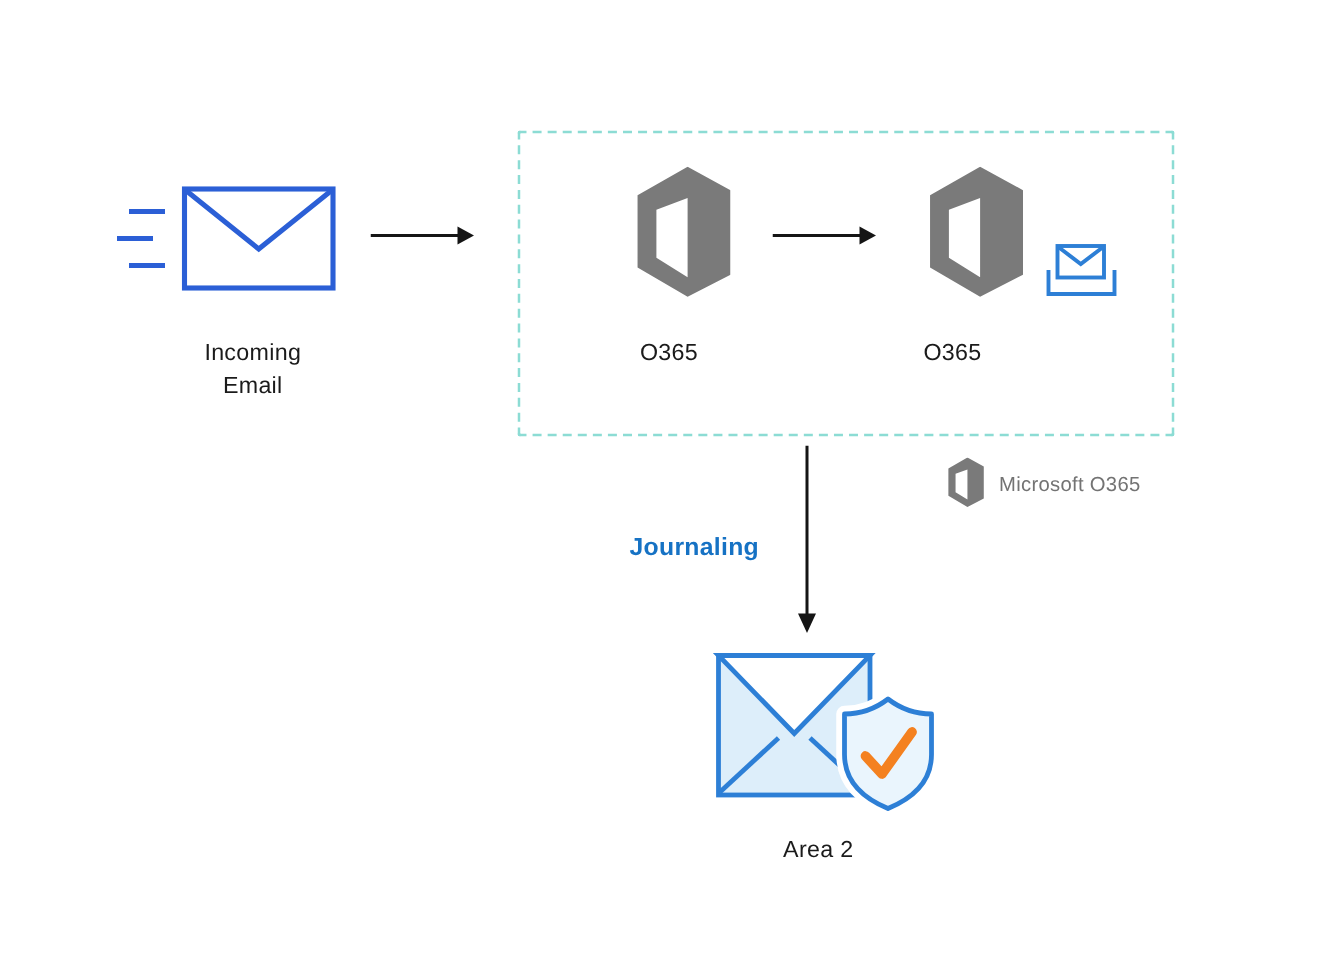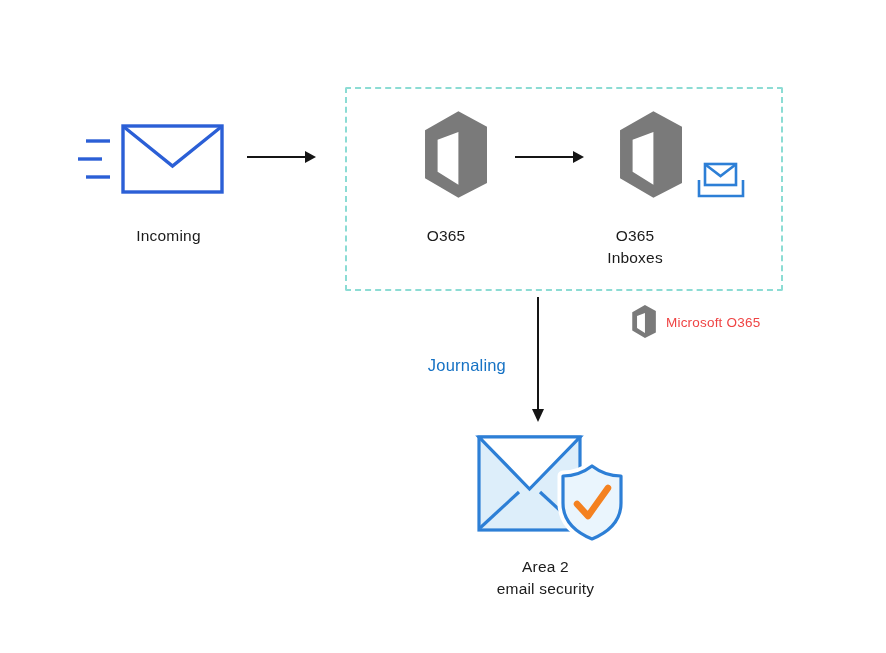--- a/index.html
+++ b/index.html
@@ -31,30 +31,30 @@
     text-align:center;
     letter-spacing:.2px;
   }
   .dashed-box{
     left:345px;top:87px;width:438px;height:204px;
     border:2px dashed var(--dashed-teal);
     border-radius:2px;
     box-sizing:border-box;
   }
   .legend-text{
-    color:#ef4444;
+    color:#737373;
     font-size:13.5px;
     letter-spacing:.2px;
   }
   .journaling{
     left:370px;top:356px;width:136px;
     text-align:right;
     color:var(--journaling-blue);
     font-size:16.5px;
-    font-weight:400;
+    font-weight:700;
     letter-spacing:.2px;
   }
 </style>
 </head>
 <body>
 
 <div class="stage">
 
   <div class="abs" style="left:76px;top:122px;">
     <svg width="150" height="76" viewBox="0 0 150 76">
@@ -62,20 +62,21 @@
         <line x1="10" y1="19" x2="34" y2="19"></line>
         <line x1="2" y1="37" x2="26" y2="37"></line>
         <line x1="10" y1="55" x2="34" y2="55"></line>
         <rect x="47" y="4" width="99" height="66" fill="#ffffff"></rect>
         <polyline points="48,5 96.5,44 145,5"></polyline>
       </g>
     </svg>
   </div>
   <div class="abs label" style="left:96px;top:225px;width:145px;">
     <div>Incoming</div>
+    <div>Email</div>
   </div>
 
   <div class="abs" style="left:247px;top:148px;">
     <svg width="70" height="18" viewBox="0 0 70 18">
       <line x1="0" y1="9" x2="60" y2="9" style="stroke:var(--arrow-color)" stroke-width="2"></line>
       <polygon points="58,3 69,9 58,15" style="fill:var(--arrow-color)"></polygon>
     </svg>
   </div>
 
   <div class="abs dashed-box"></div>
@@ -105,21 +106,20 @@
     <svg width="48" height="38" viewBox="0 0 48 38">
       <g style="stroke:var(--area1-blue)" stroke-width="2.6" fill="none">
         <path d="M2 19 L2 35 L46 35 L46 19"></path>
         <rect x="8" y="3" width="31" height="21" fill="#ffffff"></rect>
         <polyline points="9,4 23.5,15 38,4"></polyline>
       </g>
     </svg>
   </div>
   <div class="abs label" style="left:580px;top:225px;width:110px;">
     <div>O365</div>
-    <div>Inboxes</div>
   </div>
 
   <div class="abs" style="left:626px;top:305px;">
     <svg width="30" height="33" viewBox="0 0 90 100">
       <path fill-rule="evenodd" style="fill:var(--office-gray)" d="M57 0 L90 18 L90 83 L57 100 L18.5 77.5 L18.5 22 Z M57 24 L33 33 L33 70 L57 85 Z"></path>
     </svg>
   </div>
   <div class="abs legend-text" style="left:666px;top:315px;">Microsoft O365</div>
 
   <div class="abs journaling">Journaling</div>
@@ -138,16 +138,15 @@
         <line x1="105" y1="96" x2="66" y2="60"></line>
         <polygon points="5,5 106,5 55.5,57" fill="#ffffff"></polygon>
       </g>
       <path d="M118 34 Q131 44 147 44 L147 71 Q147 95 118 107 Q89 95 89 71 L89 44 Q105 44 118 34 Z" fill="#ffffff" stroke="#ffffff" stroke-width="11" stroke-linejoin="round"></path>
       <path d="M118 34 Q131 44 147 44 L147 71 Q147 95 118 107 Q89 95 89 71 L89 44 Q105 44 118 34 Z" style="fill:var(--shield-fill);stroke:var(--area1-blue)" stroke-width="3.2" stroke-linejoin="round"></path>
       <polyline points="103,72 114,84 134,56" fill="none" style="stroke:var(--check-orange)" stroke-width="6.5" stroke-linecap="round" stroke-linejoin="round"></polyline>
     </svg>
   </div>
   <div class="abs label" style="left:463px;top:556px;width:165px;">
     <div>Area 2</div>
-    <div>email security</div>
   </div>
 
 </div>
 
 </body></html>

